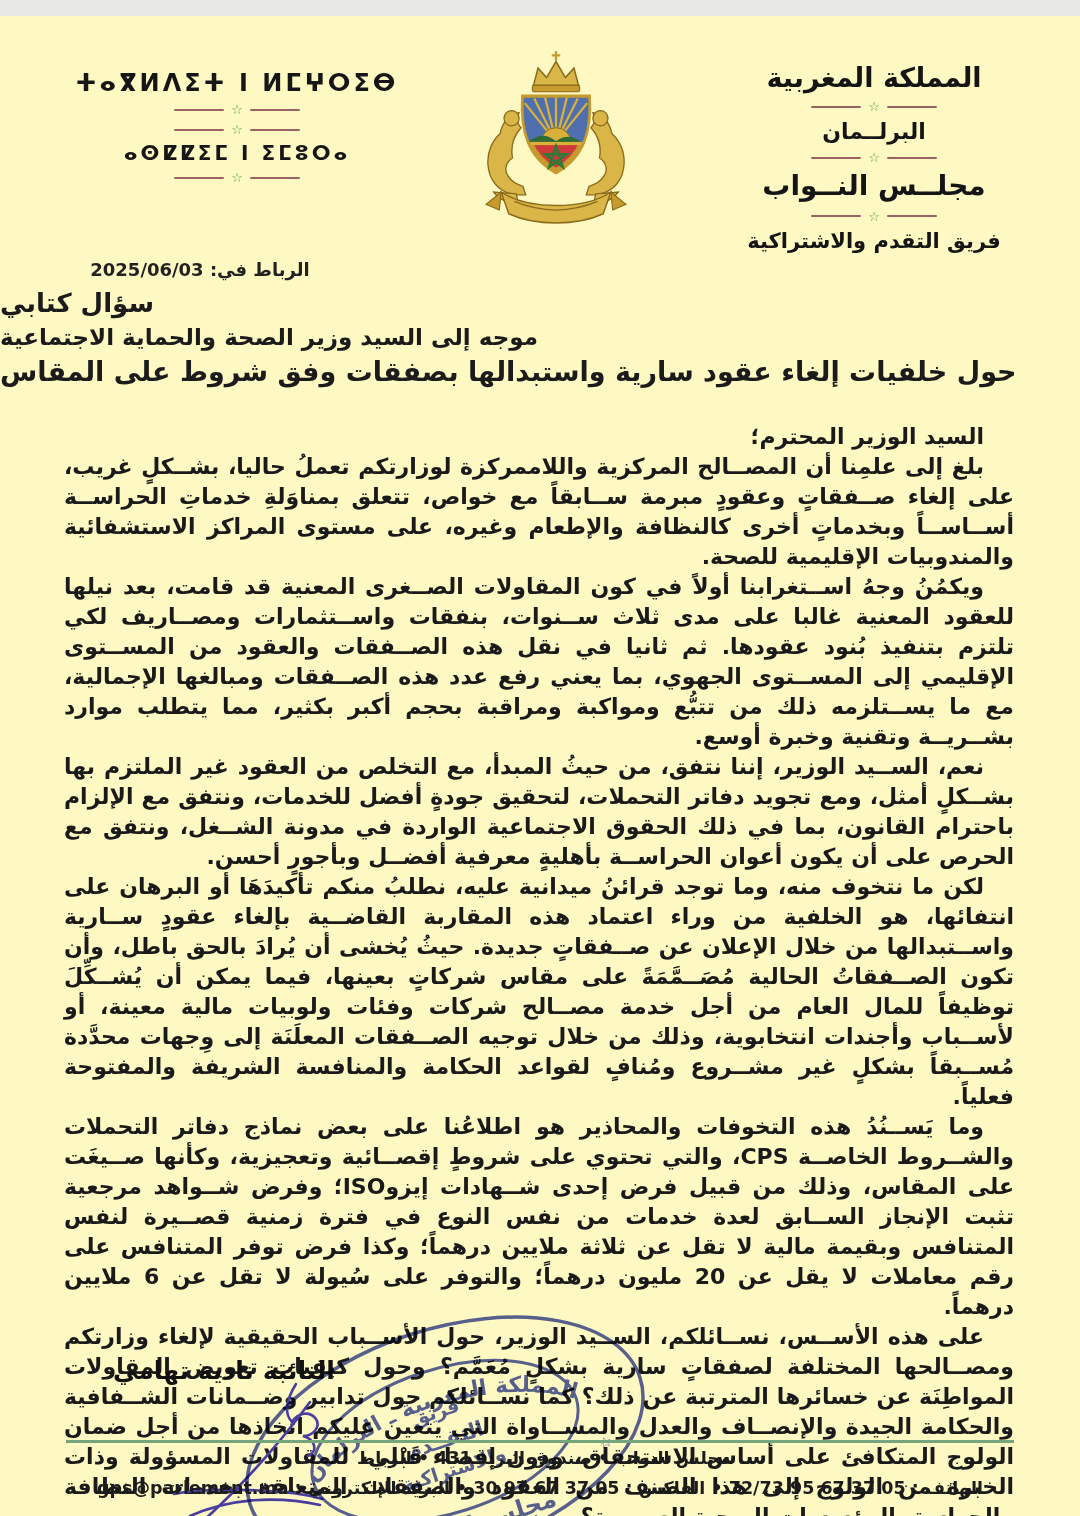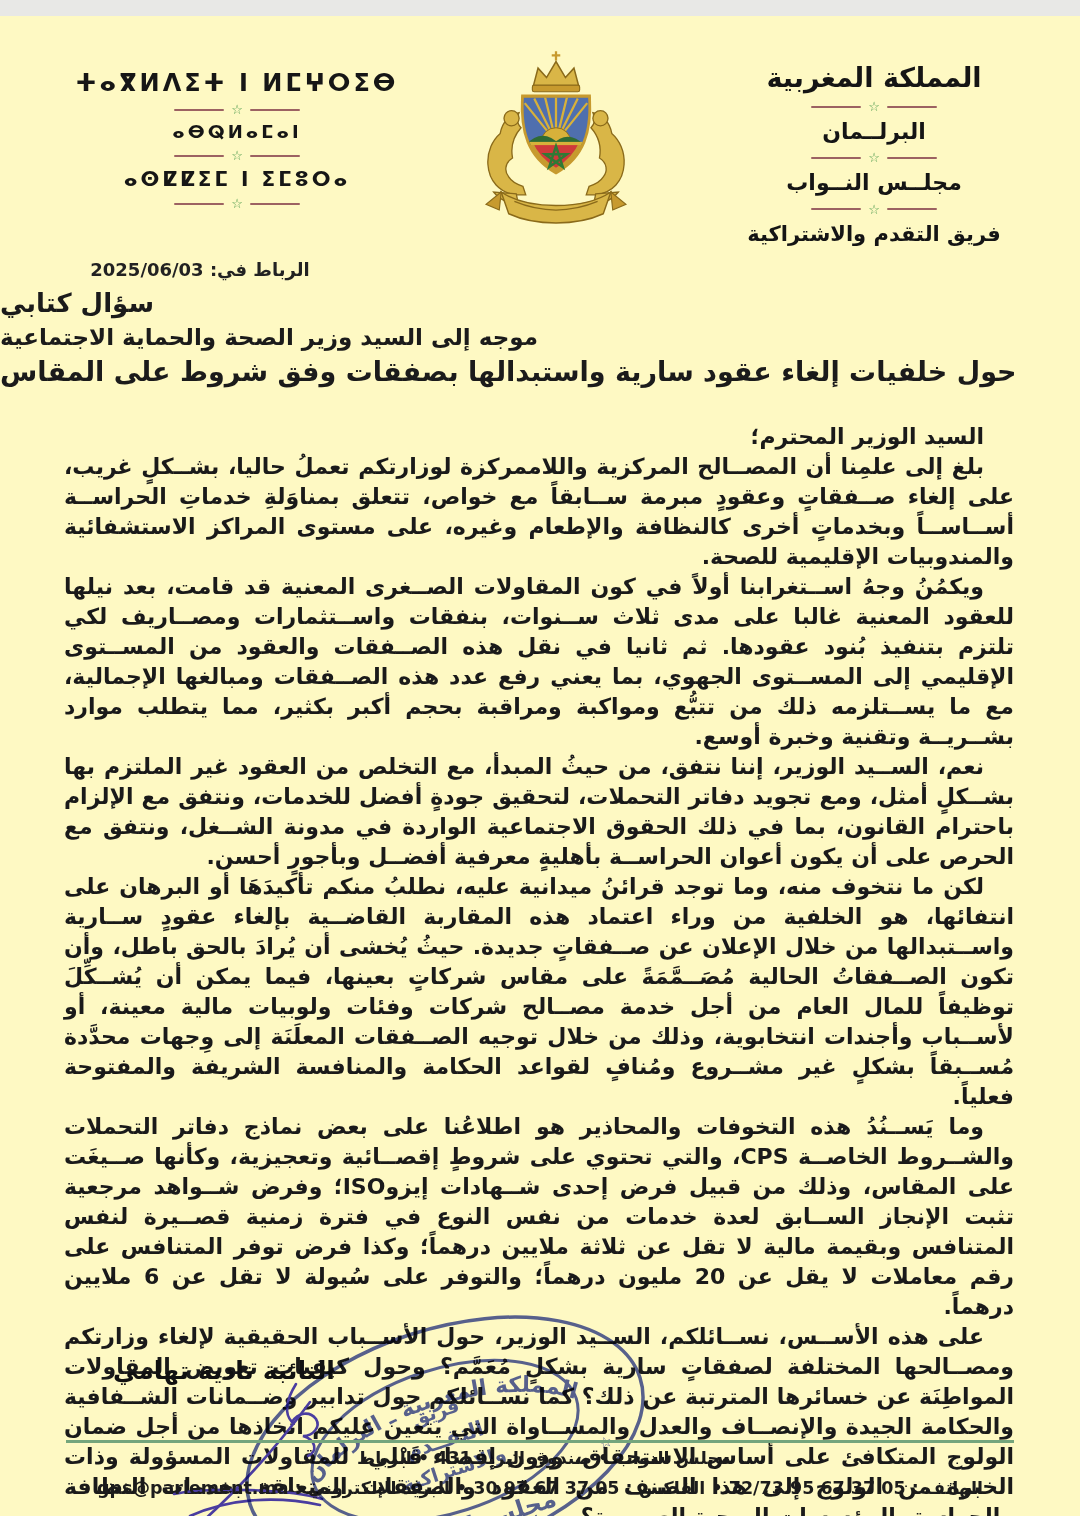--- a/index.html
+++ b/index.html
@@ -12,21 +12,21 @@
   .tifinagh-block { position:absolute; top:54px; left:42px; width:390px; text-align:center; direction:ltr; }
   .tifinagh-line { font-weight:bold; color:#161616; letter-spacing:3px; line-height:1.1; }
   .tif-1 { font-size:24px; }
   .tif-2 { font-size:18px; }
   .tif-3 { font-size:20px; }
   .tif-4 { font-size:22px; letter-spacing:2px; }
   .arabic-block { position:absolute; top:46px; right:56px; width:300px; text-align:center; }
   .arabic-line { font-weight:bold; color:#151515; line-height:1.15; }
   .ar-1 { font-size:27px; letter-spacing:1px; }
   .ar-2 { font-size:22px; }
-  .ar-3 { font-size:22px; }
+  .ar-3 { font-size:28px; }
   .ar-4 { font-size:21px; }
   .hr-star { display:flex; align-items:center; justify-content:center; gap:7px; margin:7px auto 6px; }
   .hr-star .seg { width:50px; height:2px; background:#9c6262; border-radius:1px; }
   .hr-star .star { color:#4c9a4c; font-size:13px; line-height:1; font-weight:bold; }
   .date-line { position:absolute; top:243px; left:80px; width:240px; text-align:center;
                font-size:18px; font-weight:600; color:#222; }
   .emblem { position:absolute; top:26px; left:452px; width:208px; height:196px; }
   
   .title-block { position:absolute; top:272px; left:0; right:14px; text-align:left; }
   .title-1 { font-size:26px; font-weight:bold; }
@@ -59,21 +59,20 @@
 
 <div class="page">
 
   <div class="tifinagh-block">
     <div class="tifinagh-line tif-1">ⵜⴰⴳⵍⴷⵉⵜ ⵏ ⵍⵎⵖⵔⵉⴱ</div>
     <div class="hr-star">
       <span class="seg"></span>
       <span class="star">☆</span>
       <span class="seg"></span>
     </div>
-    <div class="tifinagh-line tif-2">ⴰⴱⵕⵍⴰⵎⴰⵏ</div>
     <div class="hr-star">
       <span class="seg"></span>
       <span class="star">☆</span>
       <span class="seg"></span>
     </div>
     <div class="tifinagh-line tif-3">ⴰⵙⵇⵇⵉⵎ ⵏ ⵉⵎⵓⵔⴰ</div>
     <div class="hr-star">
       <span class="seg"></span>
       <span class="star">☆</span>
       <span class="seg"></span>

